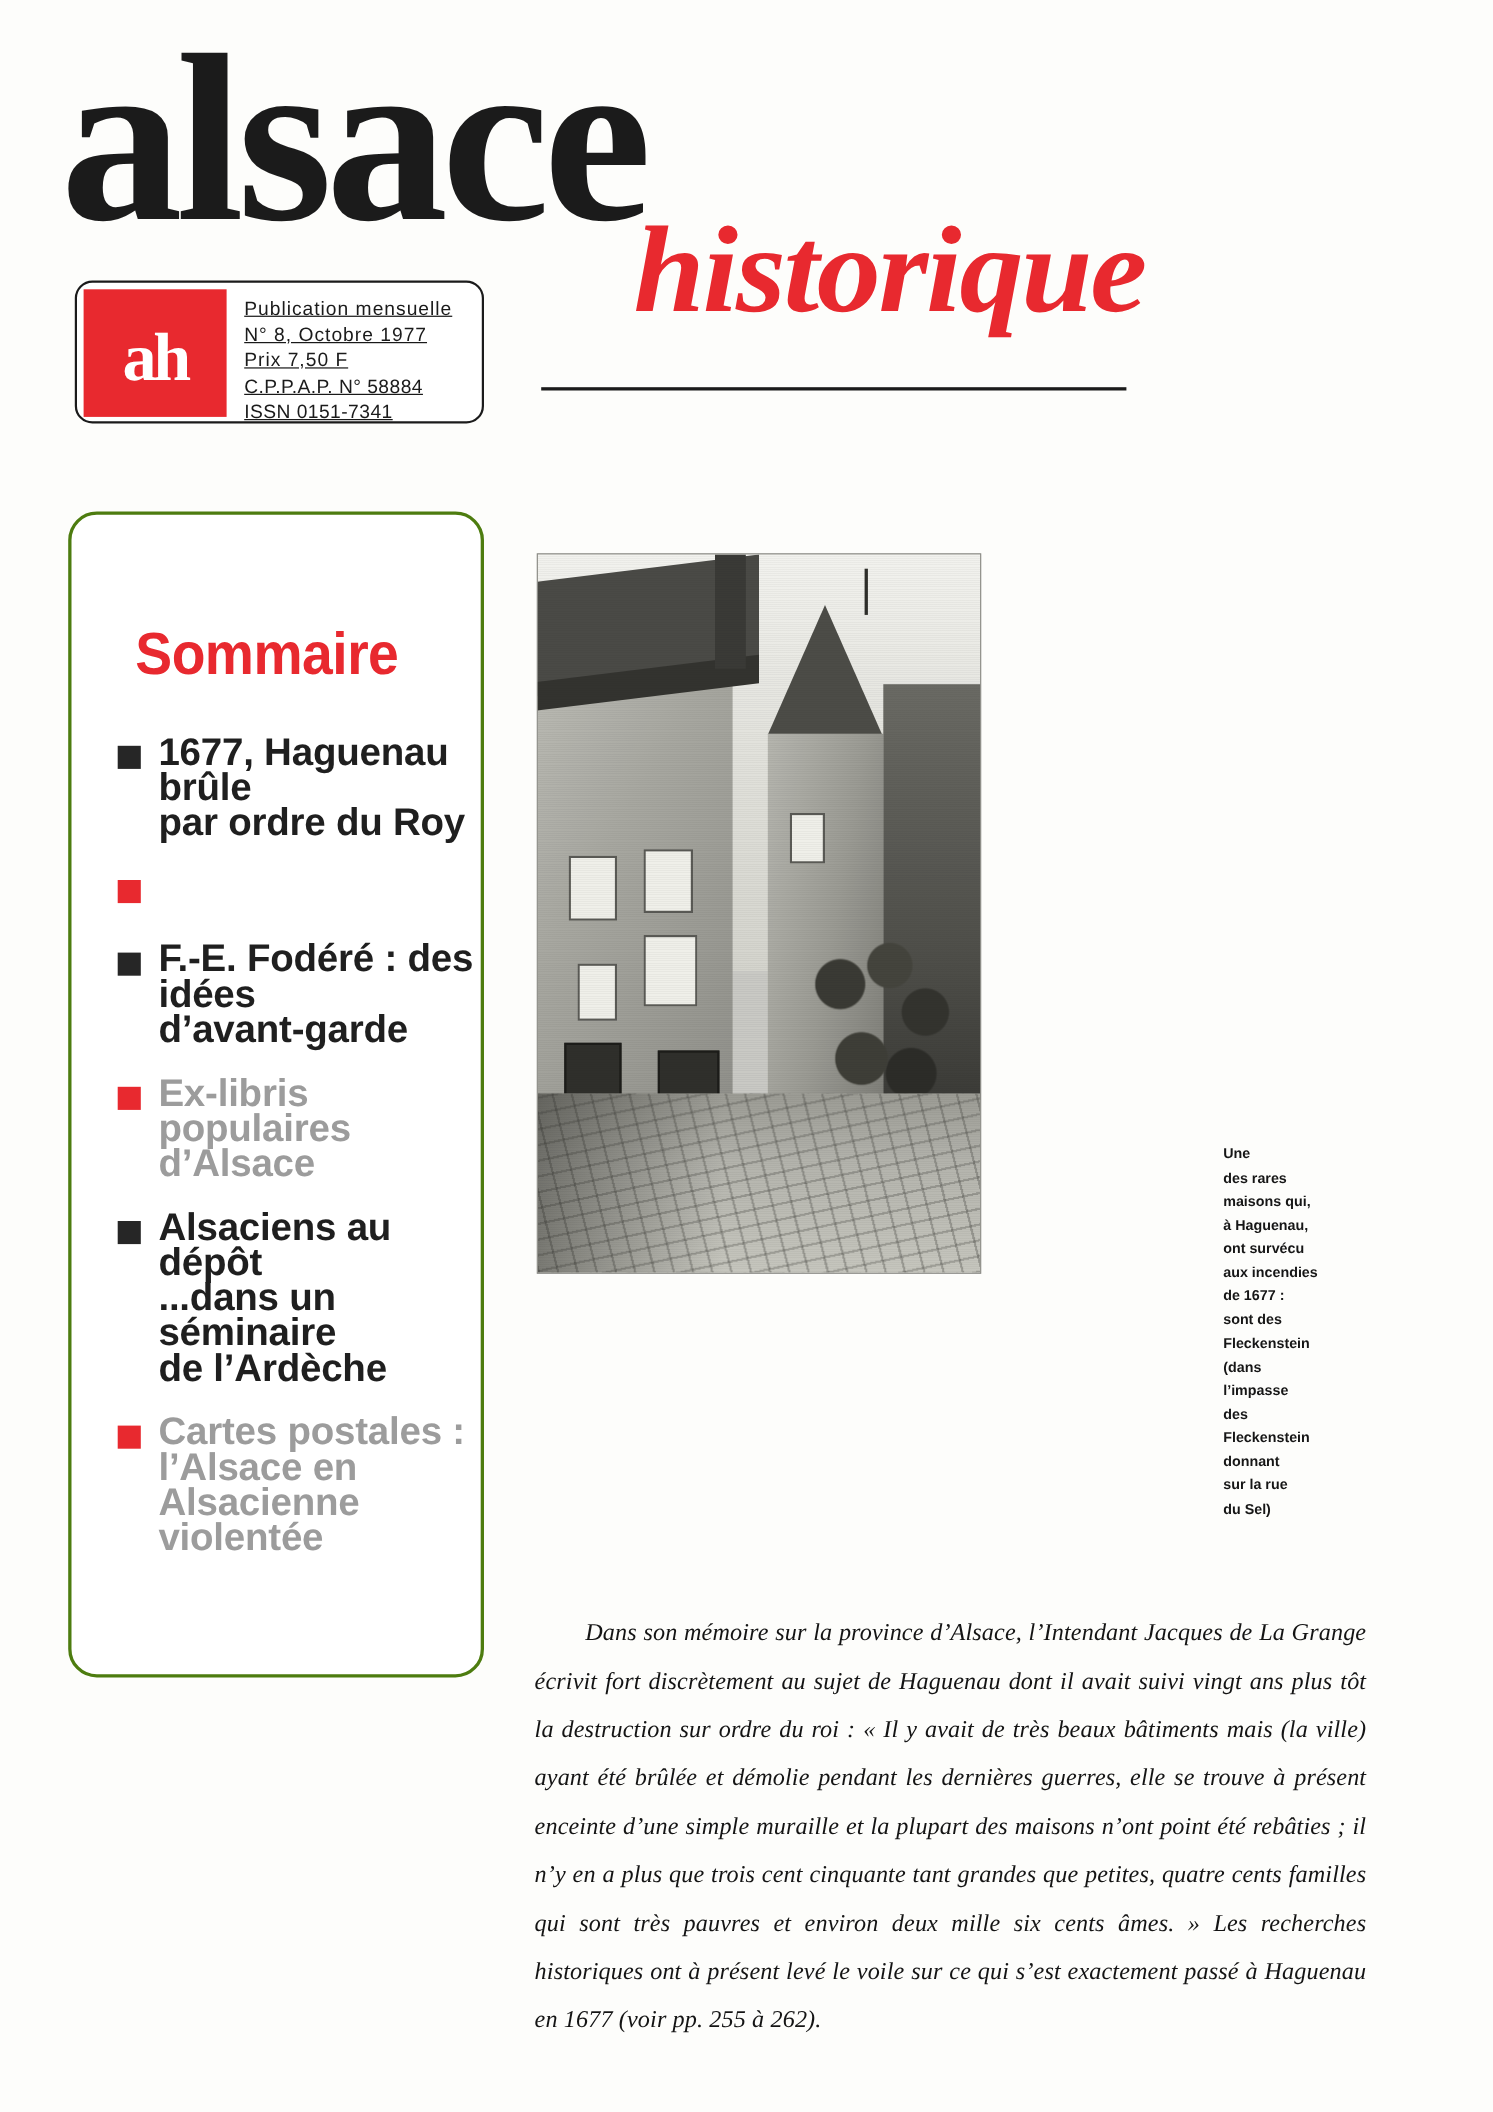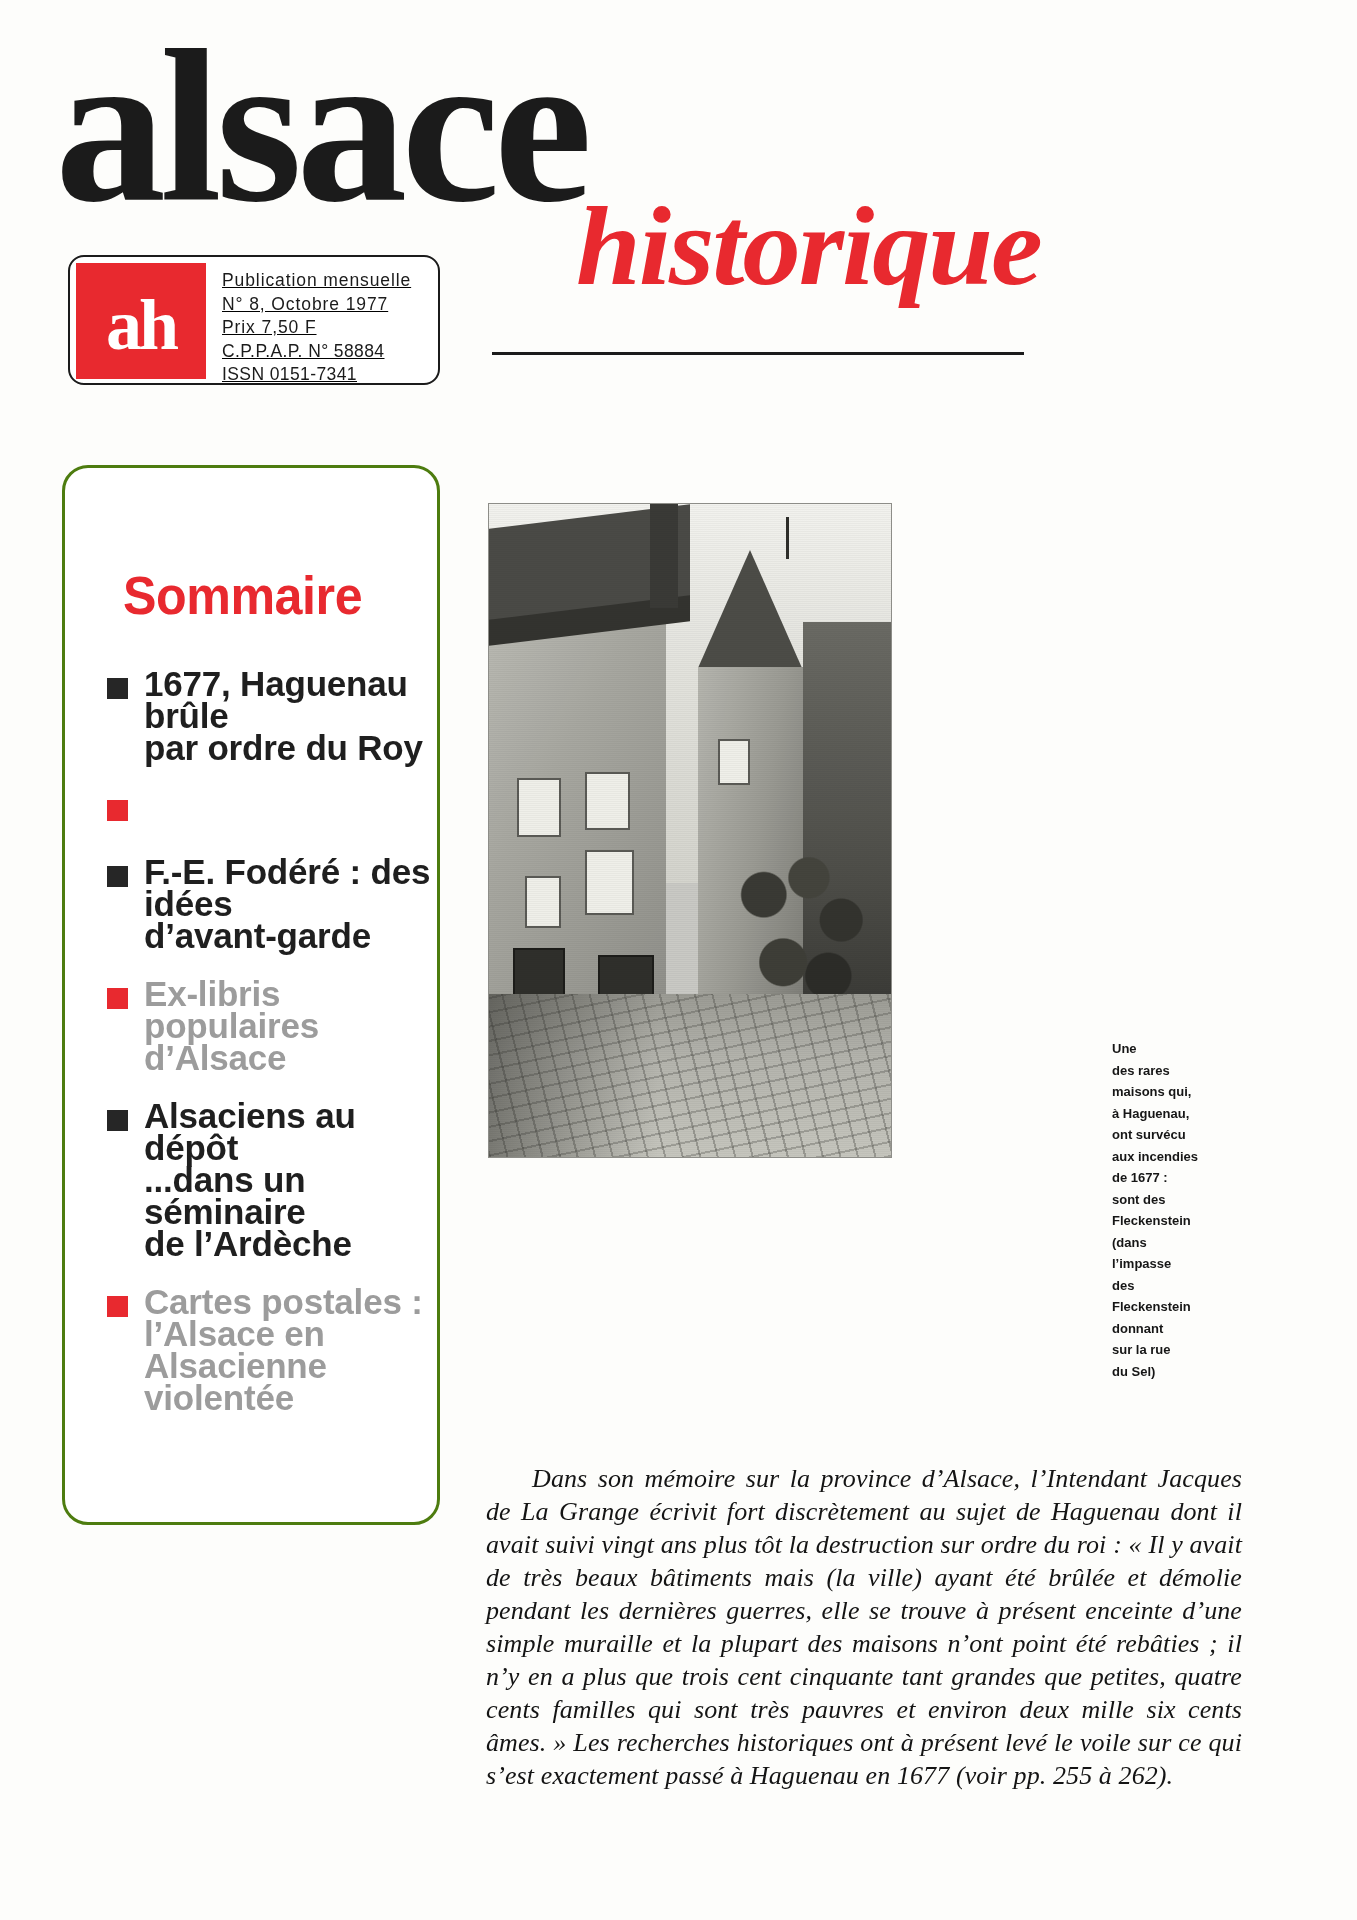--- a/index.html
+++ b/index.html
@@ -78,21 +78,21 @@
     width: 130px;
     height: 116px;
     background: #e8292f;
     display: flex;
     align-items: center;
     justify-content: center;
   }
   #pubinfo-logo-text {
     font-family: "Liberation Serif", "DejaVu Serif", serif;
     font-weight: 700;
-    font-size: 72px;
+    font-size: 62px;
     line-height: 80px;
     color: #ffffff;
     letter-spacing: -3px;
     transform: translateY(4px);
   }
   #pubinfo-lines {
     position: absolute;
     left: 152px;
     top: 12px;
     width: 210px;
@@ -291,22 +291,22 @@
   }
 
   
   #intro-paragraph {
     position: absolute;
     left: 486px;
     top: 1462px;
     width: 756px;
     font-family: "Liberation Serif", "DejaVu Serif", serif;
     font-style: italic;
-    font-size: 26px;
-    line-height: 33px;
+    font-size: 22px;
+    line-height: 44px;
     color: #141414;
     text-align: justify;
     text-indent: 46px;
     letter-spacing: 0.1px;
   }
 </style>
 </head>
 <body>
 
 <div id="masthead">

